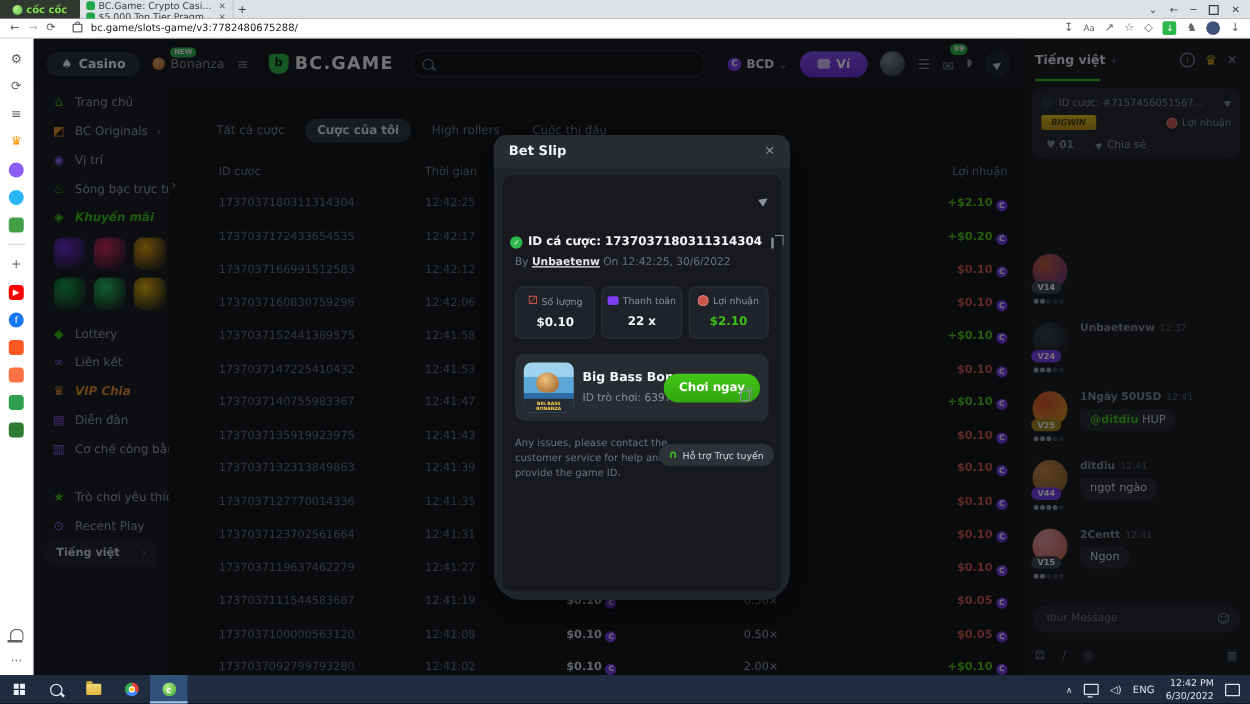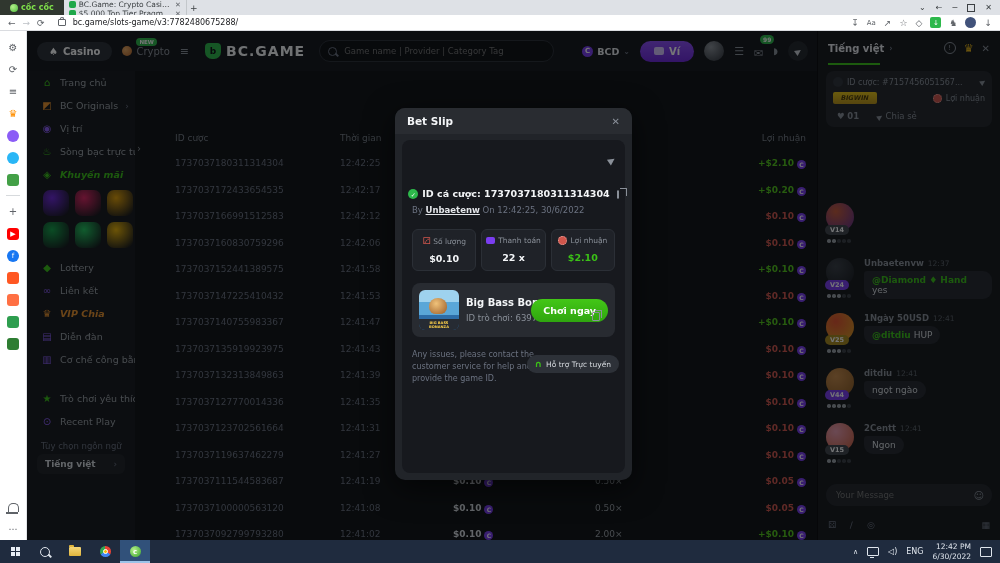--- a/index.html
+++ b/index.html
@@ -132,21 +132,21 @@
   .mhead{color:#8a9099;font-size:8.5px;font-weight:bold;}
   .mhead .tm{color:#5b6269;font-weight:normal;font-size:7.5px;margin-left:4px;}
   .bub{display:inline-block;background:#26292f;border-radius:3px 9px 9px 9px;padding:4px 8px;font-size:9px;color:#d6dadf;margin-top:3px;max-width:128px;}
   .bub .mention{color:#3bc117;font-weight:bold;}
   #chatinput{position:absolute;left:8px;right:8px;bottom:34px;height:22px;background:#24272c;border-radius:12px;display:flex;align-items:center;padding:0 8px;box-sizing:border-box;}
   #chatinput input{background:transparent;border:none;outline:none;color:#6b7280;font-size:8.5px;width:100%;font-family:inherit;}
   #chatinput .smile{color:#8a9099;font-size:10px;}
   #chattools{position:absolute;left:10px;right:10px;bottom:10px;display:flex;gap:14px;color:#6b7280;font-size:9px;}
   #chattools .last{margin-left:auto;}
   
-  #modal{position:absolute;left:368px;top:77px;width:237px;height:372px;background:#212429;border-radius:10px;z-index:50;box-shadow:0 8px 30px rgba(0,0,0,.6);}
+  #modal{position:absolute;left:368px;top:77px;width:237px;height:372px;background:#212429;border-radius:22px;z-index:50;box-shadow:0 8px 30px rgba(0,0,0,.6);}
   #mhead{height:26px;background:#292c31;border-radius:10px 10px 0 0;display:flex;align-items:center;padding:0 12px;color:#f3f5f7;font-size:10.5px;font-weight:bold;}
   #mhead .xclose{margin-left:auto;}
   #mcard{position:absolute;left:7px;right:7px;top:32px;bottom:7px;background:#17191e;border-radius:8px;padding:8px 10px;box-sizing:border-box;}
   .sharerow{text-align:right;height:18px;}
   .sharerow .shr{display:inline-block;transform:rotate(-35deg);color:#8a9099;font-size:9px;}
   .idrow{display:flex;align-items:flex-end;justify-content:center;gap:4px;margin-top:22px;color:#f3f5f7;font-size:9.5px;font-weight:bold;white-space:nowrap;}
   .vcheck{width:10px;height:10px;border-radius:50%;background:#2db84b;color:#fff;font-size:6px;display:inline-flex;align-items:center;justify-content:center;flex:none;}
   .copy{position:relative;width:6px;height:7px;border:1px solid #8a9099;border-radius:1px;display:inline-block;margin-left:3px;}
   .copy::before{content:"";position:absolute;left:2px;top:-3px;width:6px;height:7px;border-top:1px solid #8a9099;border-right:1px solid #8a9099;border-radius:0 1px 0 0;}
   .byrow{text-align:left;margin-top:6px;color:#6b7280;font-size:8.5px;}
@@ -295,30 +295,29 @@
   <div id="site">
 
     <div id="siteheader">
       <div class="pill-casino">
         <span>♠</span>
         <span>Casino</span>
       </div>
       <div class="sports">
         <span class="newb">NEW</span>
         <span class="ball"></span>
-        <span>Crypto</span>
+        <span>Bonanza</span>
       </div>
       <span class="hamb">≡</span>
       <div class="bclogo">
         <span class="shield">b</span>
         <span class="txt">BC.GAME</span>
       </div>
       <div id="searchbox">
         <span class="i-search"></span>
-        <input placeholder="Game name | Provider | Category Tag" style="">
       </div>
       <div class="cursel">
         <span class="coin">C</span>
         <span>BCD</span>
         <span class="chev">⌄</span>
       </div>
       <div class="btn-wallet">
         <span class="w-ico"></span>
         <span>Ví</span>
       </div>
@@ -386,29 +385,34 @@
         </div>
         <div class="sgap"></div>
         <div class="snav">
           <span class="g" style="color: rgb(59, 193, 23);">★</span>
           <span class="t">Trò chơi yêu thích</span>
         </div>
         <div class="snav">
           <span class="g" style="color: rgb(139, 92, 246);">⊙</span>
           <span class="t">Recent Play</span>
         </div>
-        <div class="langlabel">Tùy chọn ngôn ngữ</div>
         <div class="langrow">
           <span>Tiếng việt</span>
           <span class="ch">›</span>
         </div>
       </div>
 
     <div id="main">
       <span id="expander">›</span>
+      <div id="bettabs">
+          <div class="bettab">Tất cả cược</div>
+          <div class="bettab active">Cược của tôi</div>
+          <div class="bettab">High rollers</div>
+          <div class="bettab">Cuộc thi đấu</div>
+        </div>
       <div id="thead">
         <span class="c-id">ID cược</span>
         <span class="c-time">Thời gian</span>
         <span class="c-profit">Lợi nhuận</span>
       </div>
       <div id="trows">
           <div class="trow">
             <span class="c-id">1737037180311314304</span>
             <span class="c-time">12:42:25</span>
             <span class="c-profit win">+$2.10<span class="bcoin">C</span></span>
@@ -542,21 +546,20 @@
               <span class="stars">
                 <i class="on"></i>
                 <i class="on"></i>
                 <i class="on"></i>
                 <i></i>
                 <i></i>
               </span>
             </div>
             <div class="mbody">
               <div class="mhead"><span>Unbaetenvw</span><span class="tm">12:37</span></div>
-              <div><span class="bub"><span class="mention">@Diamond ♦ Hand</span> yes</span></div>
             </div>
           </div>
           <div class="msg">
             <div class="avwrap">
               <div class="av" style="background: radial-gradient(circle at 35% 30%, rgb(224, 81, 47), rgb(215, 160, 33));"></div>
               <span class="lvl" style="background: rgb(168, 137, 29);">V25</span>
               <span class="stars">
                 <i class="on"></i>
                 <i class="on"></i>
                 <i class="on"></i>

